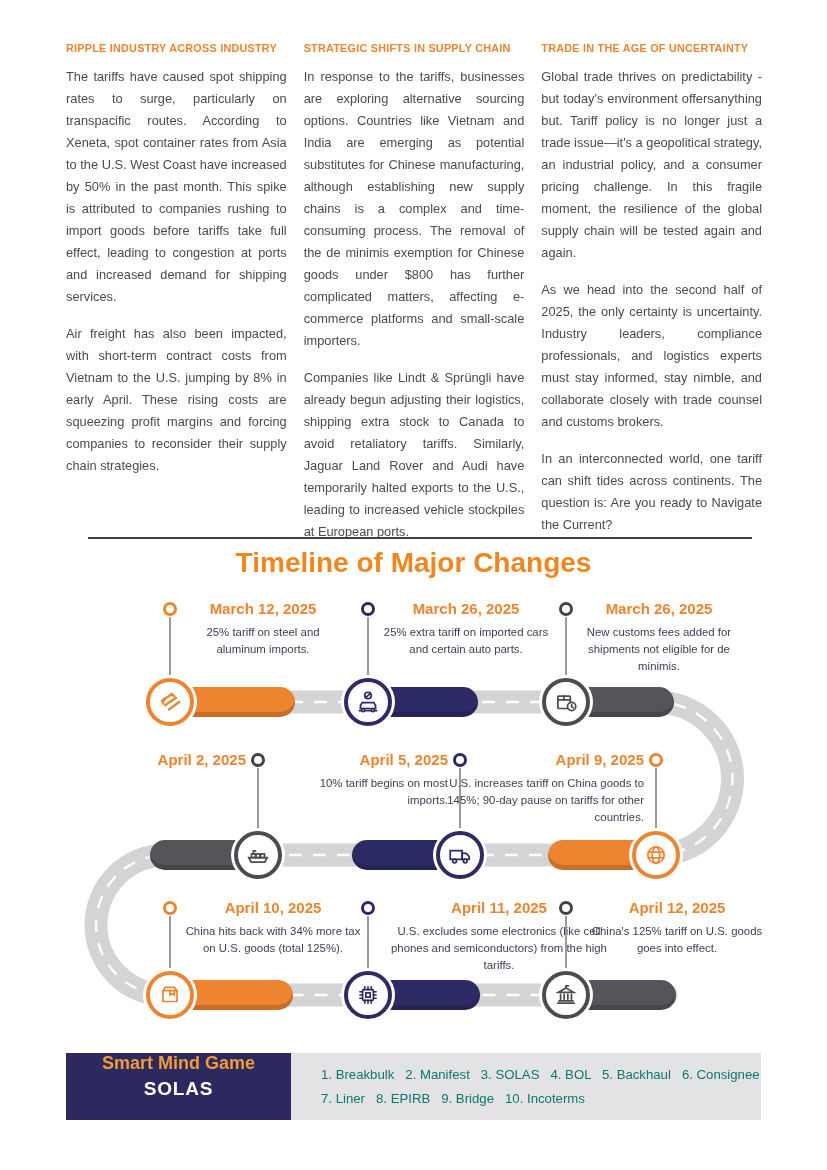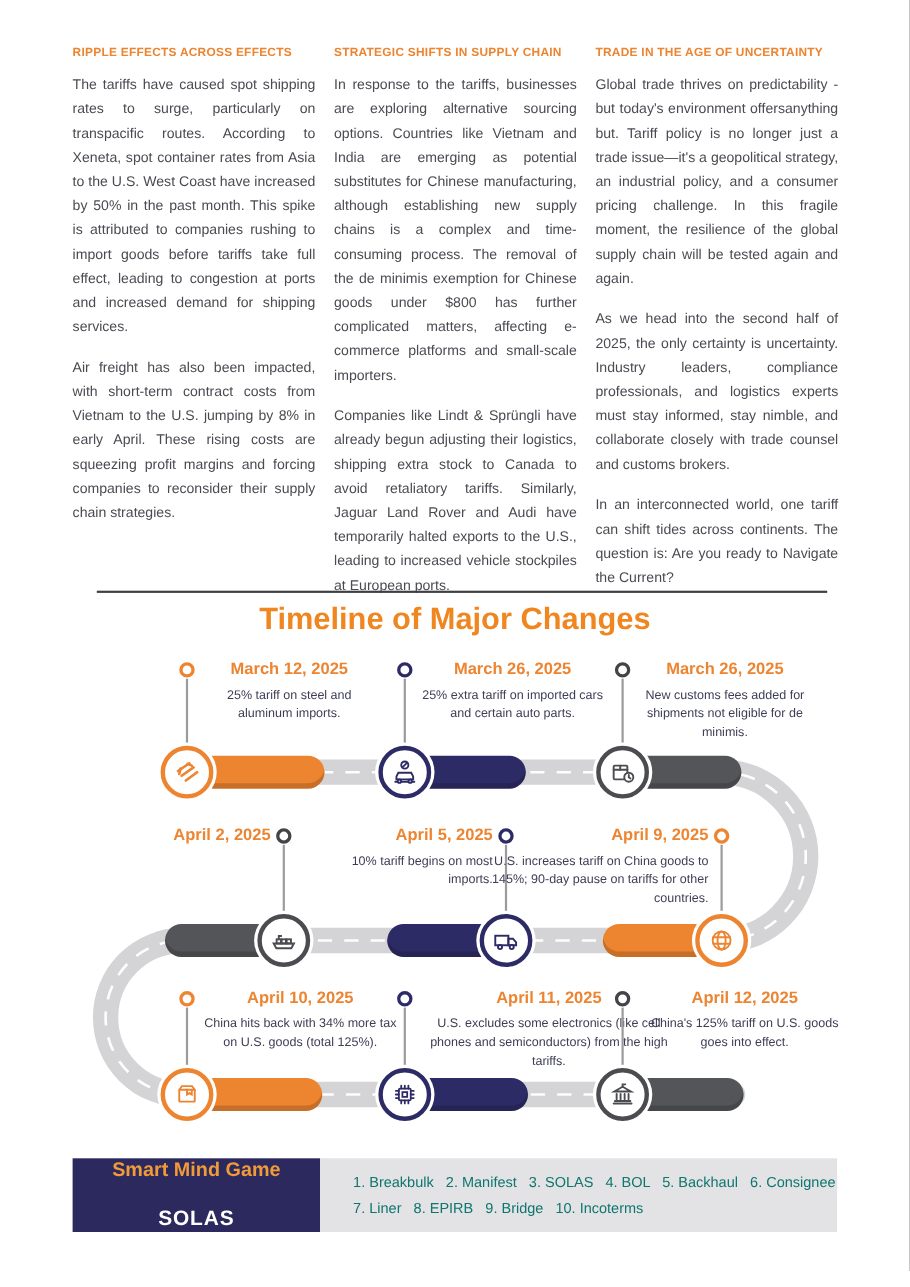--- a/index.html
+++ b/index.html
@@ -94,42 +94,42 @@
   .m7 .label{left:380px;top:354px;width:238px;}
   .m7 .bar{left:368px;top:435px;width:112px;} .m7 .node{left:344px;top:426px;}
   .m8 .ring{left:559px;top:356px;} .m8 .connector{left:565px;top:371px;height:56px;}
   .m8 .label{left:578px;top:354px;width:198px;}
   .m8 .bar{left:566px;top:435px;width:110px;} .m8 .node{left:542px;top:426px;}
   .node svg{display:block;}
   
   .footer{position:absolute;left:66px;top:1053px;width:695px;height:67px;display:flex;}
   .answer-title-box{
     width:225px;height:67px;background:#2B295E;flex:none;
-    display:flex;flex-direction:column;align-items:center;justify-content:space-between;
+    display:flex;flex-direction:column;align-items:center;justify-content:flex-start;
   }
   .answer-title-box .t1{font-size:18px;font-weight:bold;color:#F19A38;margin-bottom:4px;}
   .answer-title-box .t2{font-size:19px;font-weight:bold;color:#ffffff;letter-spacing:.8px;}
   .answer-items-box{
     flex:1;background:#E3E3E5;height:67px;
     display:flex;flex-direction:column;justify-content:center;
     padding-left:30px;box-sizing:border-box;
   }
   .answer-items-box .line{
     font-size:13.2px;color:#0f766e;font-weight:500;white-space:pre;
   }
   .answer-items-box .line + .line{margin-top:9px;}
 </style>
 </head>
 <body>
 
 <div class="page">
 
   <div class="articles">
     <div class="article">
-      <h3>RIPPLE EFFECTS ACROSS EFFECTS</h3>
+      <h3>RIPPLE INDUSTRY ACROSS INDUSTRY</h3>
       <p>The tariffs have caused spot shipping rates to surge, particularly on transpacific routes. According to Xeneta, spot container rates from Asia to the U.S. West Coast have increased by 50% in the past month. This spike is attributed to companies rushing to import goods before tariffs take full effect, leading to congestion at ports and increased demand for shipping services.</p>
       <p>Air freight has also been impacted, with short-term contract costs from Vietnam to the U.S. jumping by 8% in early April. These rising costs are squeezing profit margins and forcing companies to reconsider their supply chain strategies.</p>
     </div>
     <div class="article">
       <h3>STRATEGIC SHIFTS IN SUPPLY CHAIN</h3>
       <p>In response to the tariffs, businesses are exploring alternative sourcing options. Countries like Vietnam and India are emerging as potential substitutes for Chinese manufacturing, although establishing new supply chains is a complex and time-consuming process. The removal of the de minimis exemption for Chinese goods under $800 has further complicated matters, affecting e-commerce platforms and small-scale importers.</p>
       <p>Companies like Lindt &amp; Sprüngli have already begun adjusting their logistics, shipping extra stock to Canada to avoid retaliatory tariffs. Similarly, Jaguar Land Rover and Audi have temporarily halted exports to the U.S., leading to increased vehicle stockpiles at European ports.</p>
     </div>
     <div class="article">
       <h3>TRADE IN THE AGE OF UNCERTAINTY</h3>

